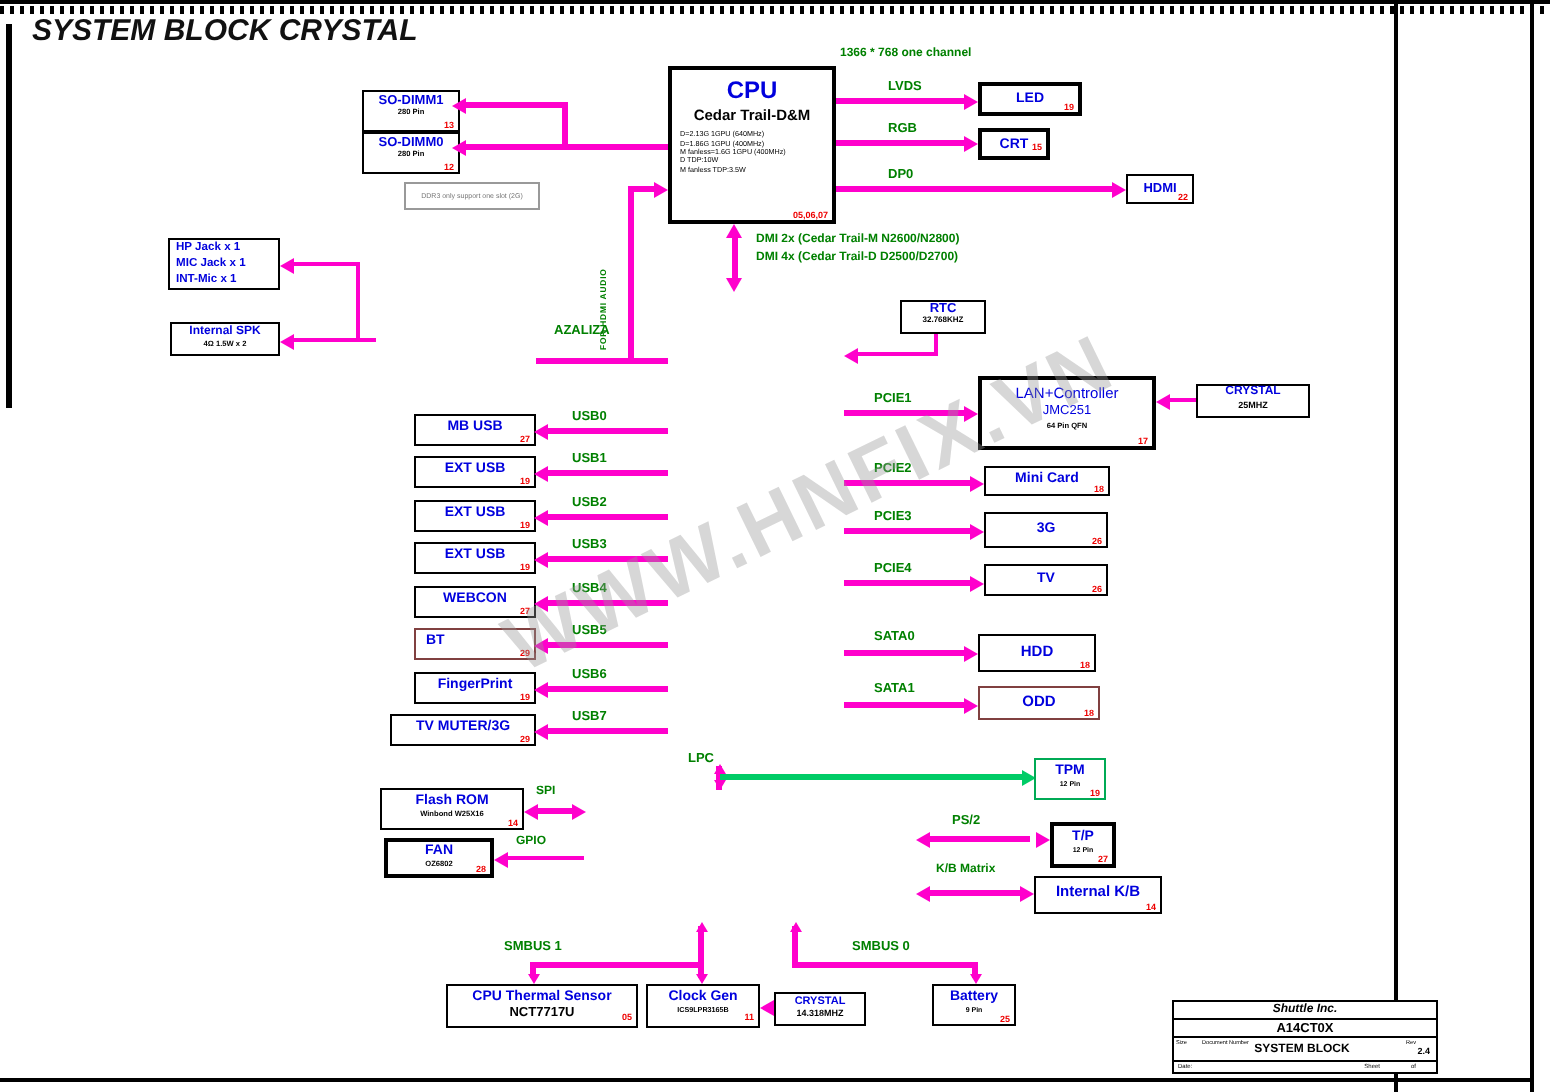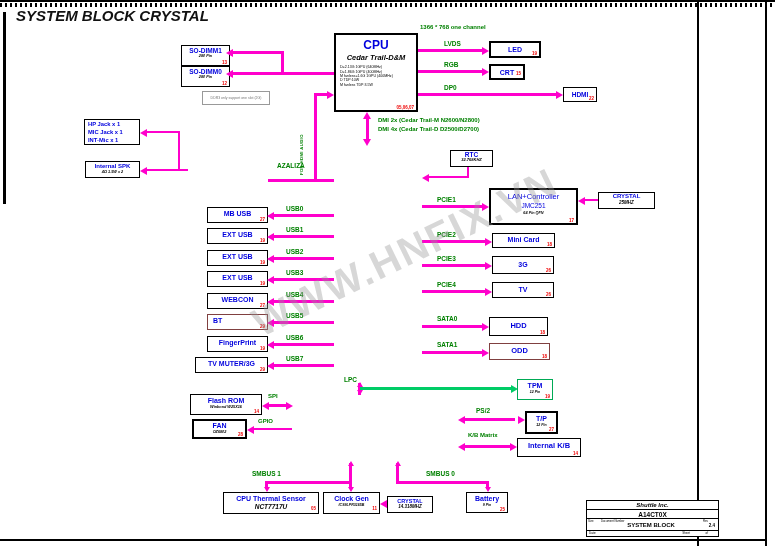--- a/index.html
+++ b/index.html
@@ -6,21 +6,21 @@
     --mag:#ff00cc; --grn:#008000; --tpm:#00cc66; --blu:#0000dd; --red:#ee0000;
   }
   html,body{margin:0;padding:0;background:#fff;}
   #sheet{position:relative;width:775px;height:546px;background:#fff;overflow:hidden;
          font-family:"Liberation Sans",sans-serif;}
   .abs{position:absolute;}
   .box{position:absolute;background:#fff;border:1.2px solid #000;box-sizing:border-box;
        text-align:center;line-height:1.15;}
   .b2{border-width:2px;} .b3{border-width:2.5px;}
   .l1{font-weight:bold;color:var(--blu);}
-  .l2{font-weight:bold;color:#000;font-style:italic;}
+  .l2{font-weight:bold;color:#000;}
   .page{position:absolute;right:2px;bottom:0;color:var(--red);font-size:4.5px;font-weight:bold;}
   .bus{position:absolute;color:var(--grn);font-weight:bold;font-size:6.5px;white-space:nowrap;}
   .hl,.vl{position:absolute;background:var(--mag);}
   .aL,.aR,.aU,.aD,.aUs,.aDs{position:absolute;width:0;height:0;border:4px solid transparent;}
   .aL{border-left:none;border-right:7px solid var(--mag);}
   .aR{border-right:none;border-left:7px solid var(--mag);}
   .aU{border-top:none;border-bottom:7px solid var(--mag);}
   .aD{border-bottom:none;border-top:7px solid var(--mag);}
   .aUs{border-width:3px;border-top:none;border-bottom:5px solid var(--mag);}
   .aDs{border-width:3px;border-bottom:none;border-top:5px solid var(--mag);}

